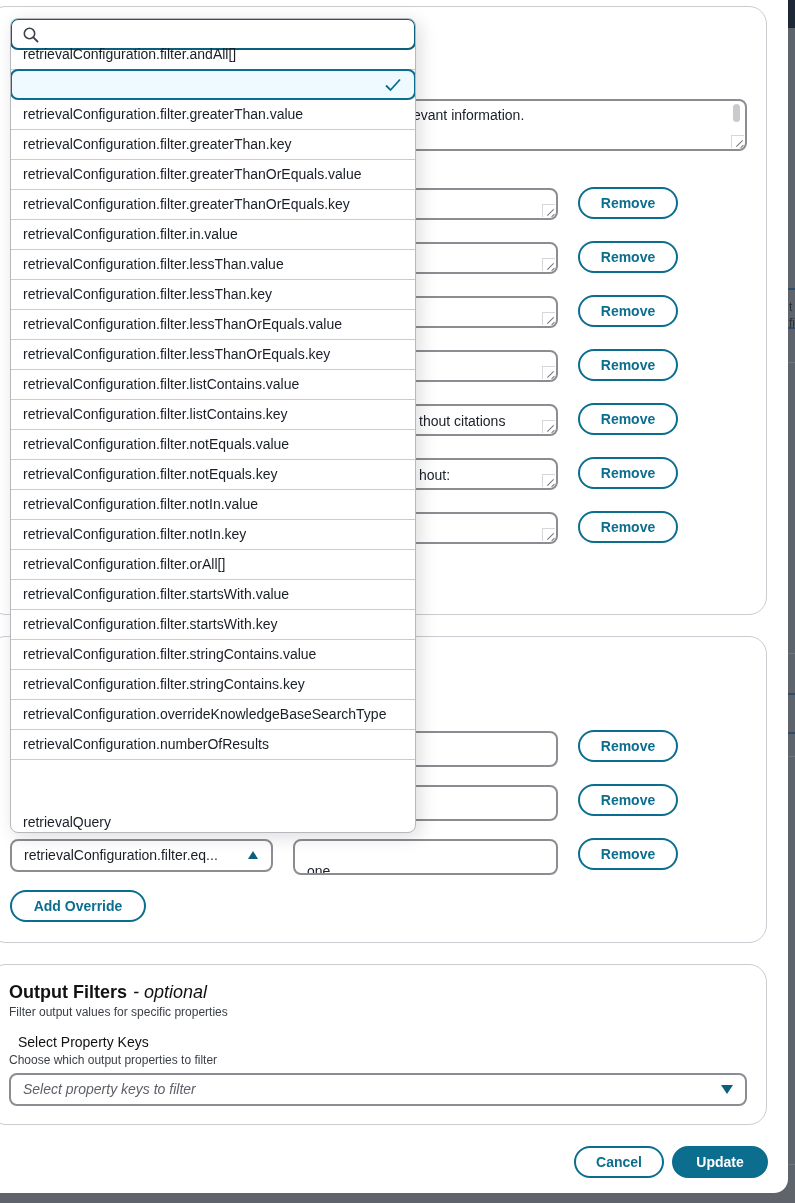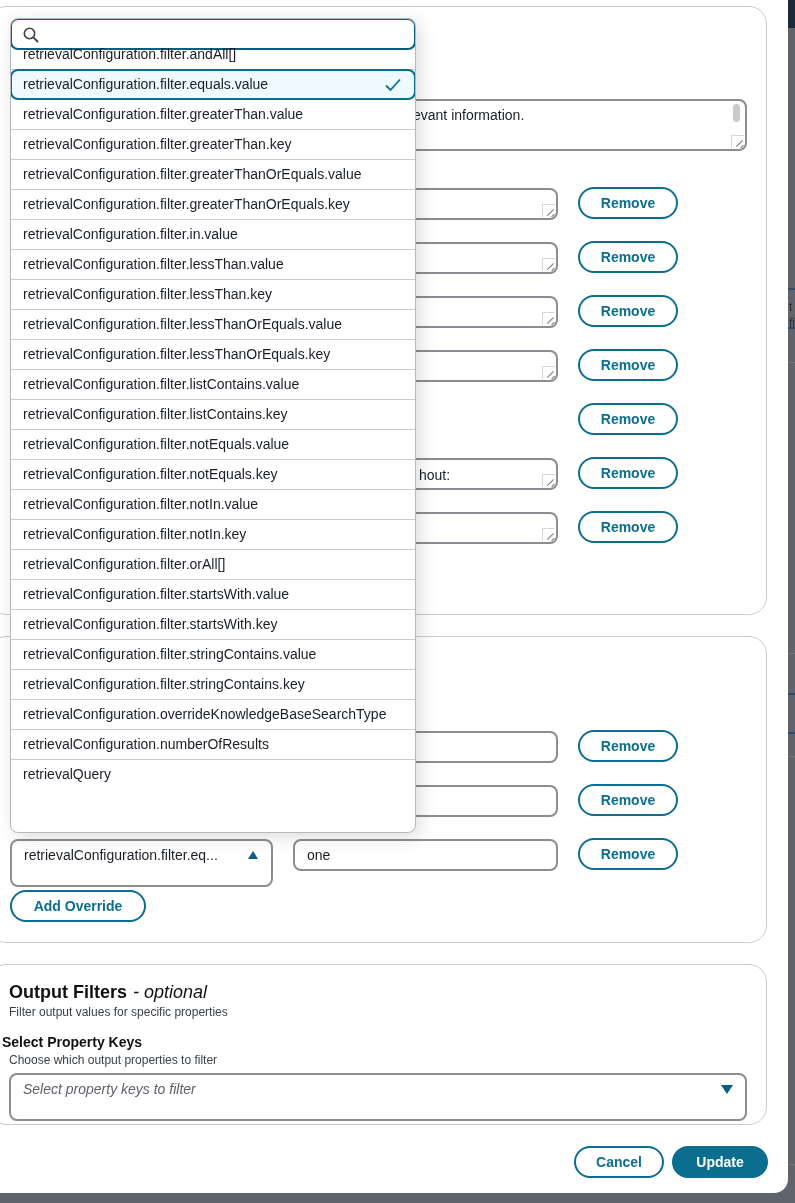--- a/index.html
+++ b/index.html
@@ -36,60 +36,60 @@
   }
   .resize-grip::before, .resize-grip::after {
     content: ""; position: absolute; background: #777; height: 1px; transform: rotate(-45deg);
   }
   .resize-grip::before { width: 9px; right: 0; bottom: 4px; }
   .resize-grip::after { width: 4px; right: 0; bottom: 1px; }
   .scroll-thumb { position: absolute; right: 5px; top: 3px; width: 7px; height: 18px; border-radius: 4px; background: #c9cacd; }
 
   .input {
     position: absolute; height: 32px; border: 2px solid #8b8d92; border-radius: 8px;
-    background: #fff; font-size: 14px; color: #1a1f26; padding: 0 12px; line-height: 28px; white-space: nowrap; overflow: hidden;
+    background: #fff; font-size: 14px; color: #1a1f26; padding: 16px 12px; line-height: 28px; white-space: nowrap; overflow: hidden;
   }
   .btn-outline {
     position: absolute; height: 32px; border: 2px solid #0b6e8f; border-radius: 16px;
     background: #fff; color: #0b6e8f; font-weight: bold; font-size: 14px; text-align: center; line-height: 28px;
   }
   .btn-solid {
     position: absolute; height: 32px; border: 2px solid #0b6e8f; border-radius: 16px;
     background: #0b6e8f; color: #fff; font-weight: bold; font-size: 14px; text-align: center; line-height: 28px;
   }
   .select {
-    position: absolute; height: 48px; border: 2px solid #8b8d92; border-radius: 8px;
+    position: absolute; height: 33px; border: 2px solid #8b8d92; border-radius: 8px;
     background: #fff; font-size: 14px; color: #1a1f26; padding-left: 12px; line-height: 28px; white-space: nowrap;
   }
   .tri-up { position: absolute; width: 0; height: 0; border-left: 5px solid transparent; border-right: 5px solid transparent; border-bottom: 8px solid #0b5f7c; }
   .tri-down { position: absolute; width: 0; height: 0; border-left: 6px solid transparent; border-right: 6px solid transparent; border-top: 9px solid #0b5f7c; }
 
   .section-title { position: absolute; left: 9px; font-size: 18px; font-weight: bold; color: #111; }
   .section-title .opt { font-weight: normal; font-style: italic; margin-left: 6px; }
   .hint { position: absolute; left: 9px; font-size: 12px; color: #3a3f46; }
-  .label { position: absolute; left: 2px; font-size: 14px; font-weight: bold; color: #111; }
+  .label { position: absolute; left: 18px; font-size: 14px; font-weight: normal; color: #111; }
   .placeholder { font-style: italic; color: #5d6168; }
 
   
   .dropdown {
     position: absolute; left: 10px; top: 18px; width: 406px; height: 815px;
     background: #fff; border: 1px solid #b6b8bd; border-radius: 8px;
     box-shadow: 4px 4px 18px rgba(0,0,0,0.14); overflow: hidden;
   }
   .dd-search {
     position: absolute; left: -1px; top: -1px; width: 406px; height: 32px;
     border: 2px solid #0b5f7c; border-radius: 8px; background: #fff;
   }
   .dd-search svg { position: absolute; left: 10px; top: 6px; }
   .dd-list { position: absolute; left: 0; top: 21px; width: 404px; }
   .dd-item {
     position: relative; height: 30px; line-height: 29px; padding-left: 12px;
     font-size: 14px; color: #1a1f26; border-bottom: 1px solid #c9cbd0; white-space: nowrap;
   }
-  .dd-item.last { border-bottom: none; }
+  .dd-item.last { border-bottom: none; margin-top: 48px; }
   .dd-item.selected {
     background: #eefaff; border: 2px solid #0b6e8f; border-radius: 8px; margin: -1px -1px 0 -1px; height: 31px; line-height: 27px; padding-left: 11px;
   }
   .dd-item.selected svg { position: absolute; right: 12px; top: 6px; }
 </style>
 </head>
 <body>
 
 <div class="backdrop-top"></div>
 <div class="backdrop-line" style="top:288px;"></div>
@@ -130,20 +130,24 @@
     <div class="resize-grip"></div>
   </div>
   <div class="btn-outline" style="left:578px; top:295px; width:100px;">Remove</div>
 
   <div class="textarea" style="left:300px; top:350px; width:258px;">
     <span class="val" style="left:111px; right:auto;margin-top:42px;">oid this):</span>
     <div class="resize-grip"></div>
   </div>
   <div class="btn-outline" style="left:578px; top:349px; width:100px;">Remove</div>
 
+  <div class="textarea" style="left:300px; top:404px; width:258px;">
+    <span class="val" style="left:117px; right:auto;">thout citations</span>
+    <div class="resize-grip"></div>
+  </div>
   <div class="btn-outline" style="left:578px; top:403px; width:100px;">Remove</div>
 
   <div class="textarea" style="left:300px; top:458px; width:258px;">
     <span class="val" style="left:117px; right:auto;">hout:</span>
     <div class="resize-grip"></div>
   </div>
   <div class="btn-outline" style="left:578px; top:457px; width:100px;">Remove</div>
 
   <div class="textarea" style="left:300px; top:512px; width:258px;">
     <span class="val"></span>
@@ -185,21 +189,21 @@
 
   <div class="dropdown">
     <div class="dd-search">
       <svg width="18" height="18" viewBox="0 0 18 18">
         <circle cx="7.5" cy="7.5" r="5.2" fill="none" stroke="#3d434b" stroke-width="1.6"></circle>
         <line x1="11.3" y1="11.3" x2="15.5" y2="15.5" stroke="#3d434b" stroke-width="1.8" stroke-linecap="round"></line>
       </svg>
     </div>
     <div class="dd-list">
       <div class="dd-item"><span>retrievalConfiguration.filter.andAll[]</span></div>
-      <div class="dd-item selected"><span>retrievalConfiguration.filter.equals.value</span>
+      <div class="dd-item selected">
         <svg width="18" height="16" viewBox="0 0 18 16">
             <polyline points="2,8.5 6.5,13 16,2.5" fill="none" stroke="#0b6e8f" stroke-width="1.8"></polyline>
           </svg>
       </div>
       <div class="dd-item"><span>retrievalConfiguration.filter.greaterThan.value</span></div>
       <div class="dd-item"><span>retrievalConfiguration.filter.greaterThan.key</span></div>
       <div class="dd-item"><span>retrievalConfiguration.filter.greaterThanOrEquals.value</span></div>
       <div class="dd-item"><span>retrievalConfiguration.filter.greaterThanOrEquals.key</span></div>
       <div class="dd-item"><span>retrievalConfiguration.filter.in.value</span></div>
       <div class="dd-item"><span>retrievalConfiguration.filter.lessThan.value</span></div>

